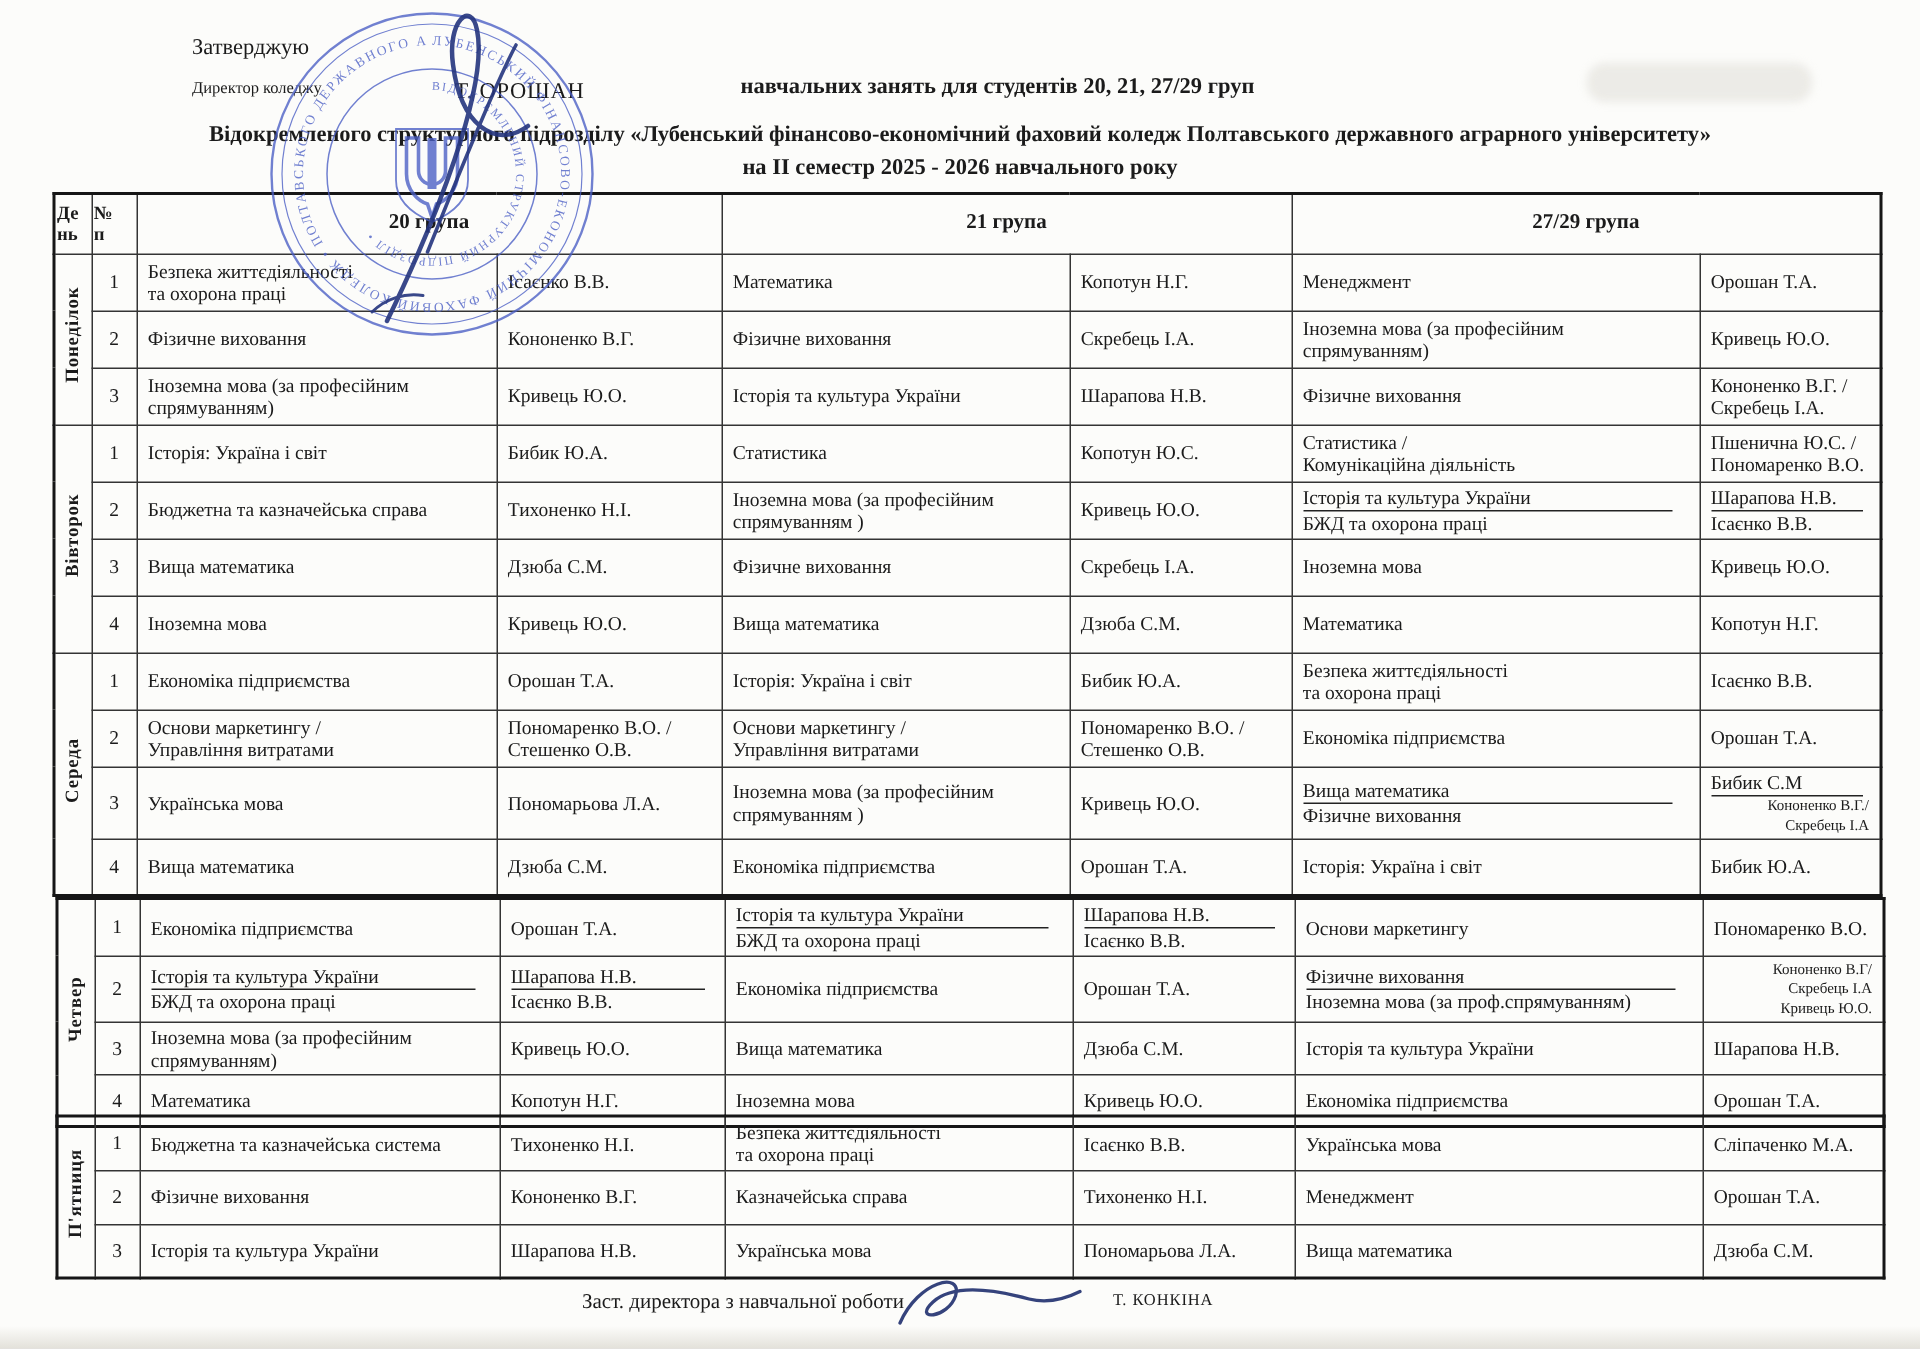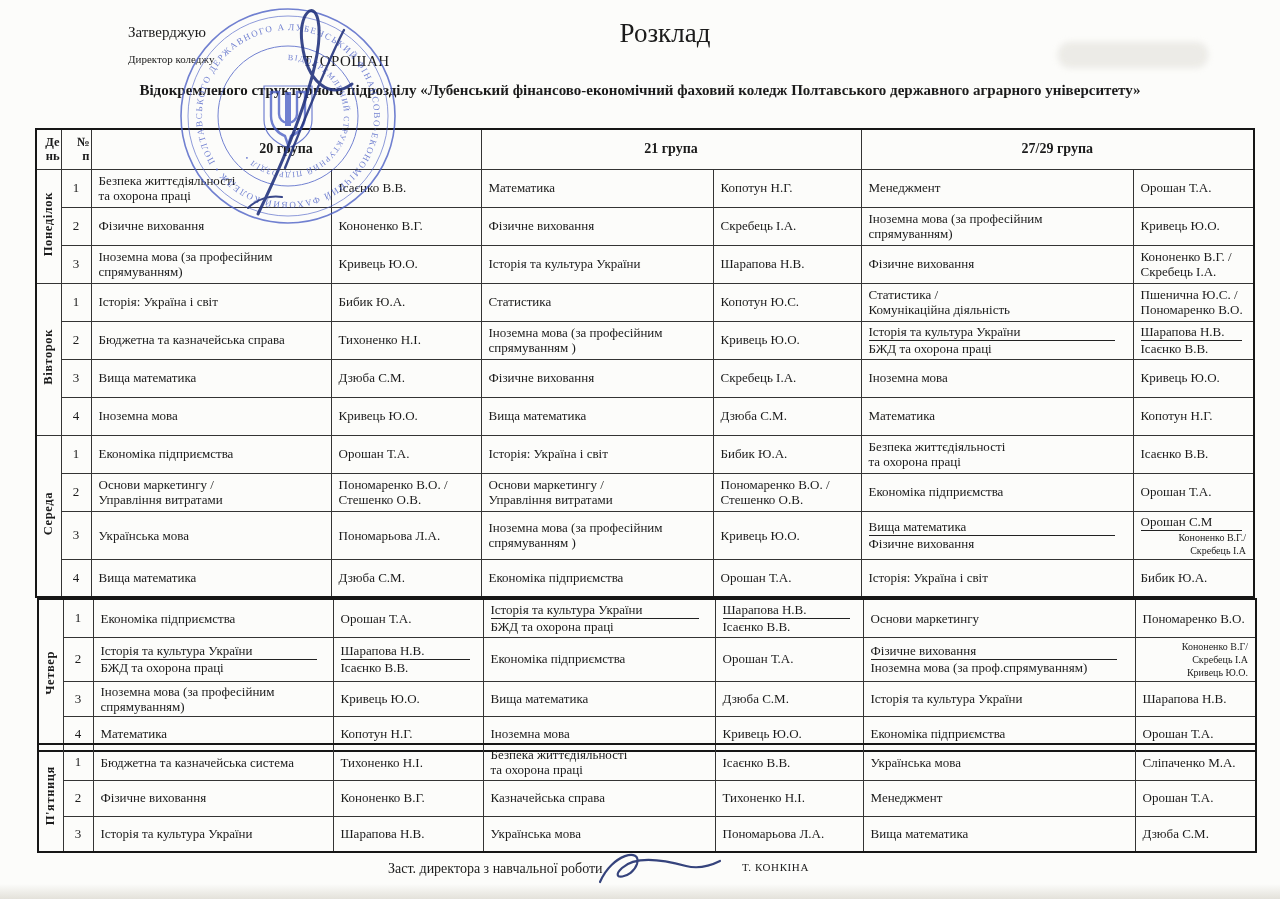--- a/index.html
+++ b/index.html
@@ -21,21 +21,21 @@
   table.sched{border-collapse:collapse;table-layout:fixed;width:1218px;background:transparent;border:2px solid #161616;}
   table.sched td, table.sched th{border:1px solid #343434;overflow:hidden;vertical-align:middle;}
   #block0{left:35px;top:128px;}
   #block1{left:37px;top:598px;}
   #block2{left:37px;top:743px;}
   #block0 thead tr{height:40px;}
   #block0 tbody tr{height:38px;}
   #block1 tbody tr{height:34px;}
   #block2 tbody tr{height:36px;}
   th{font-size:14px;font-weight:bold;}
-  .th-small{font-size:12.5px;line-height:1.1;font-weight:bold;text-align:right;}
+  .th-small{font-size:12.5px;line-height:1.1;font-weight:bold;text-align:left;}
   .num-cell{text-align:center;font-size:13px;}
   .subj-cell,.teach-cell{padding:2px 7px;font-size:13px;}
   .day-cell{text-align:center;}
   .dayv{writing-mode:vertical-rl;transform:rotate(180deg);font-weight:bold;font-size:12.5px;letter-spacing:.6px;display:inline-block;}
   .ln{display:block;line-height:1.18;}
   .ln.u{border-bottom:1px solid #222;padding-bottom:1px;width:96%;}
   .ln.sm{font-size:10px;line-height:1.3;text-align:right;}
   
   .stamp-svg{left:168px;top:-4px;z-index:5;pointer-events:none;}
   .sig-svg{left:230px;top:-2px;z-index:6;pointer-events:none;}
@@ -46,22 +46,23 @@
   .smudge{left:1058px;top:42px;width:150px;height:26px;background:rgba(205,202,194,.35);border-radius:12px;filter:blur(3px);}
 </style>
 </head>
 <body>
 
 <div class="page">
 
   <div class="abs approve">Затверджую</div>
   <div class="abs director">Директор коледжу</div>
   <div class="abs director-name">Т. ОРОШАН</div>
-  <div class="abs doc-title">Розклад</div>
+  <div class="abs doc-subtitle">навчальних занять для студентів 20, 21, 27/29  груп</div>
   <div class="abs org-line">Відокремленого структурного підрозділу «Лубенський фінансово-економічний фаховий коледж Полтавського державного аграрного університету»</div>
+  <div class="abs term-line">на ІІ  семестр  2025 - 2026  навчального року</div>
   <div class="abs smudge"></div>
 
   <table class="sched abs" id="block0">
     <colgroup>
       <col style="width:25px">
         <col style="width:30px">
       <col style="width:240px">
         <col style="width:150px">
       <col style="width:232px">
         <col style="width:148px">
@@ -303,21 +304,21 @@
             <span class="ln">спрямуванням )</span>
           </td>
           <td class="teach-cell">
             <span class="ln">Кривець Ю.О.</span>
           </td>
           <td class="subj-cell">
             <span class="ln u">Вища математика</span>
             <span class="ln">Фізичне виховання</span>
           </td>
           <td class="teach-cell">
-            <span class="ln u">Орошан С.М</span>
+            <span class="ln u">Бибик С.М</span>
             <span class="ln sm">Кононенко В.Г./Скребець І.А</span>
           </td>
         </tr>
         <tr>
           <td class="num-cell">4</td>
           <td class="subj-cell">
             <span class="ln">Вища математика</span>
           </td>
           <td class="teach-cell">
             <span class="ln">Дзюба С.М.</span>

